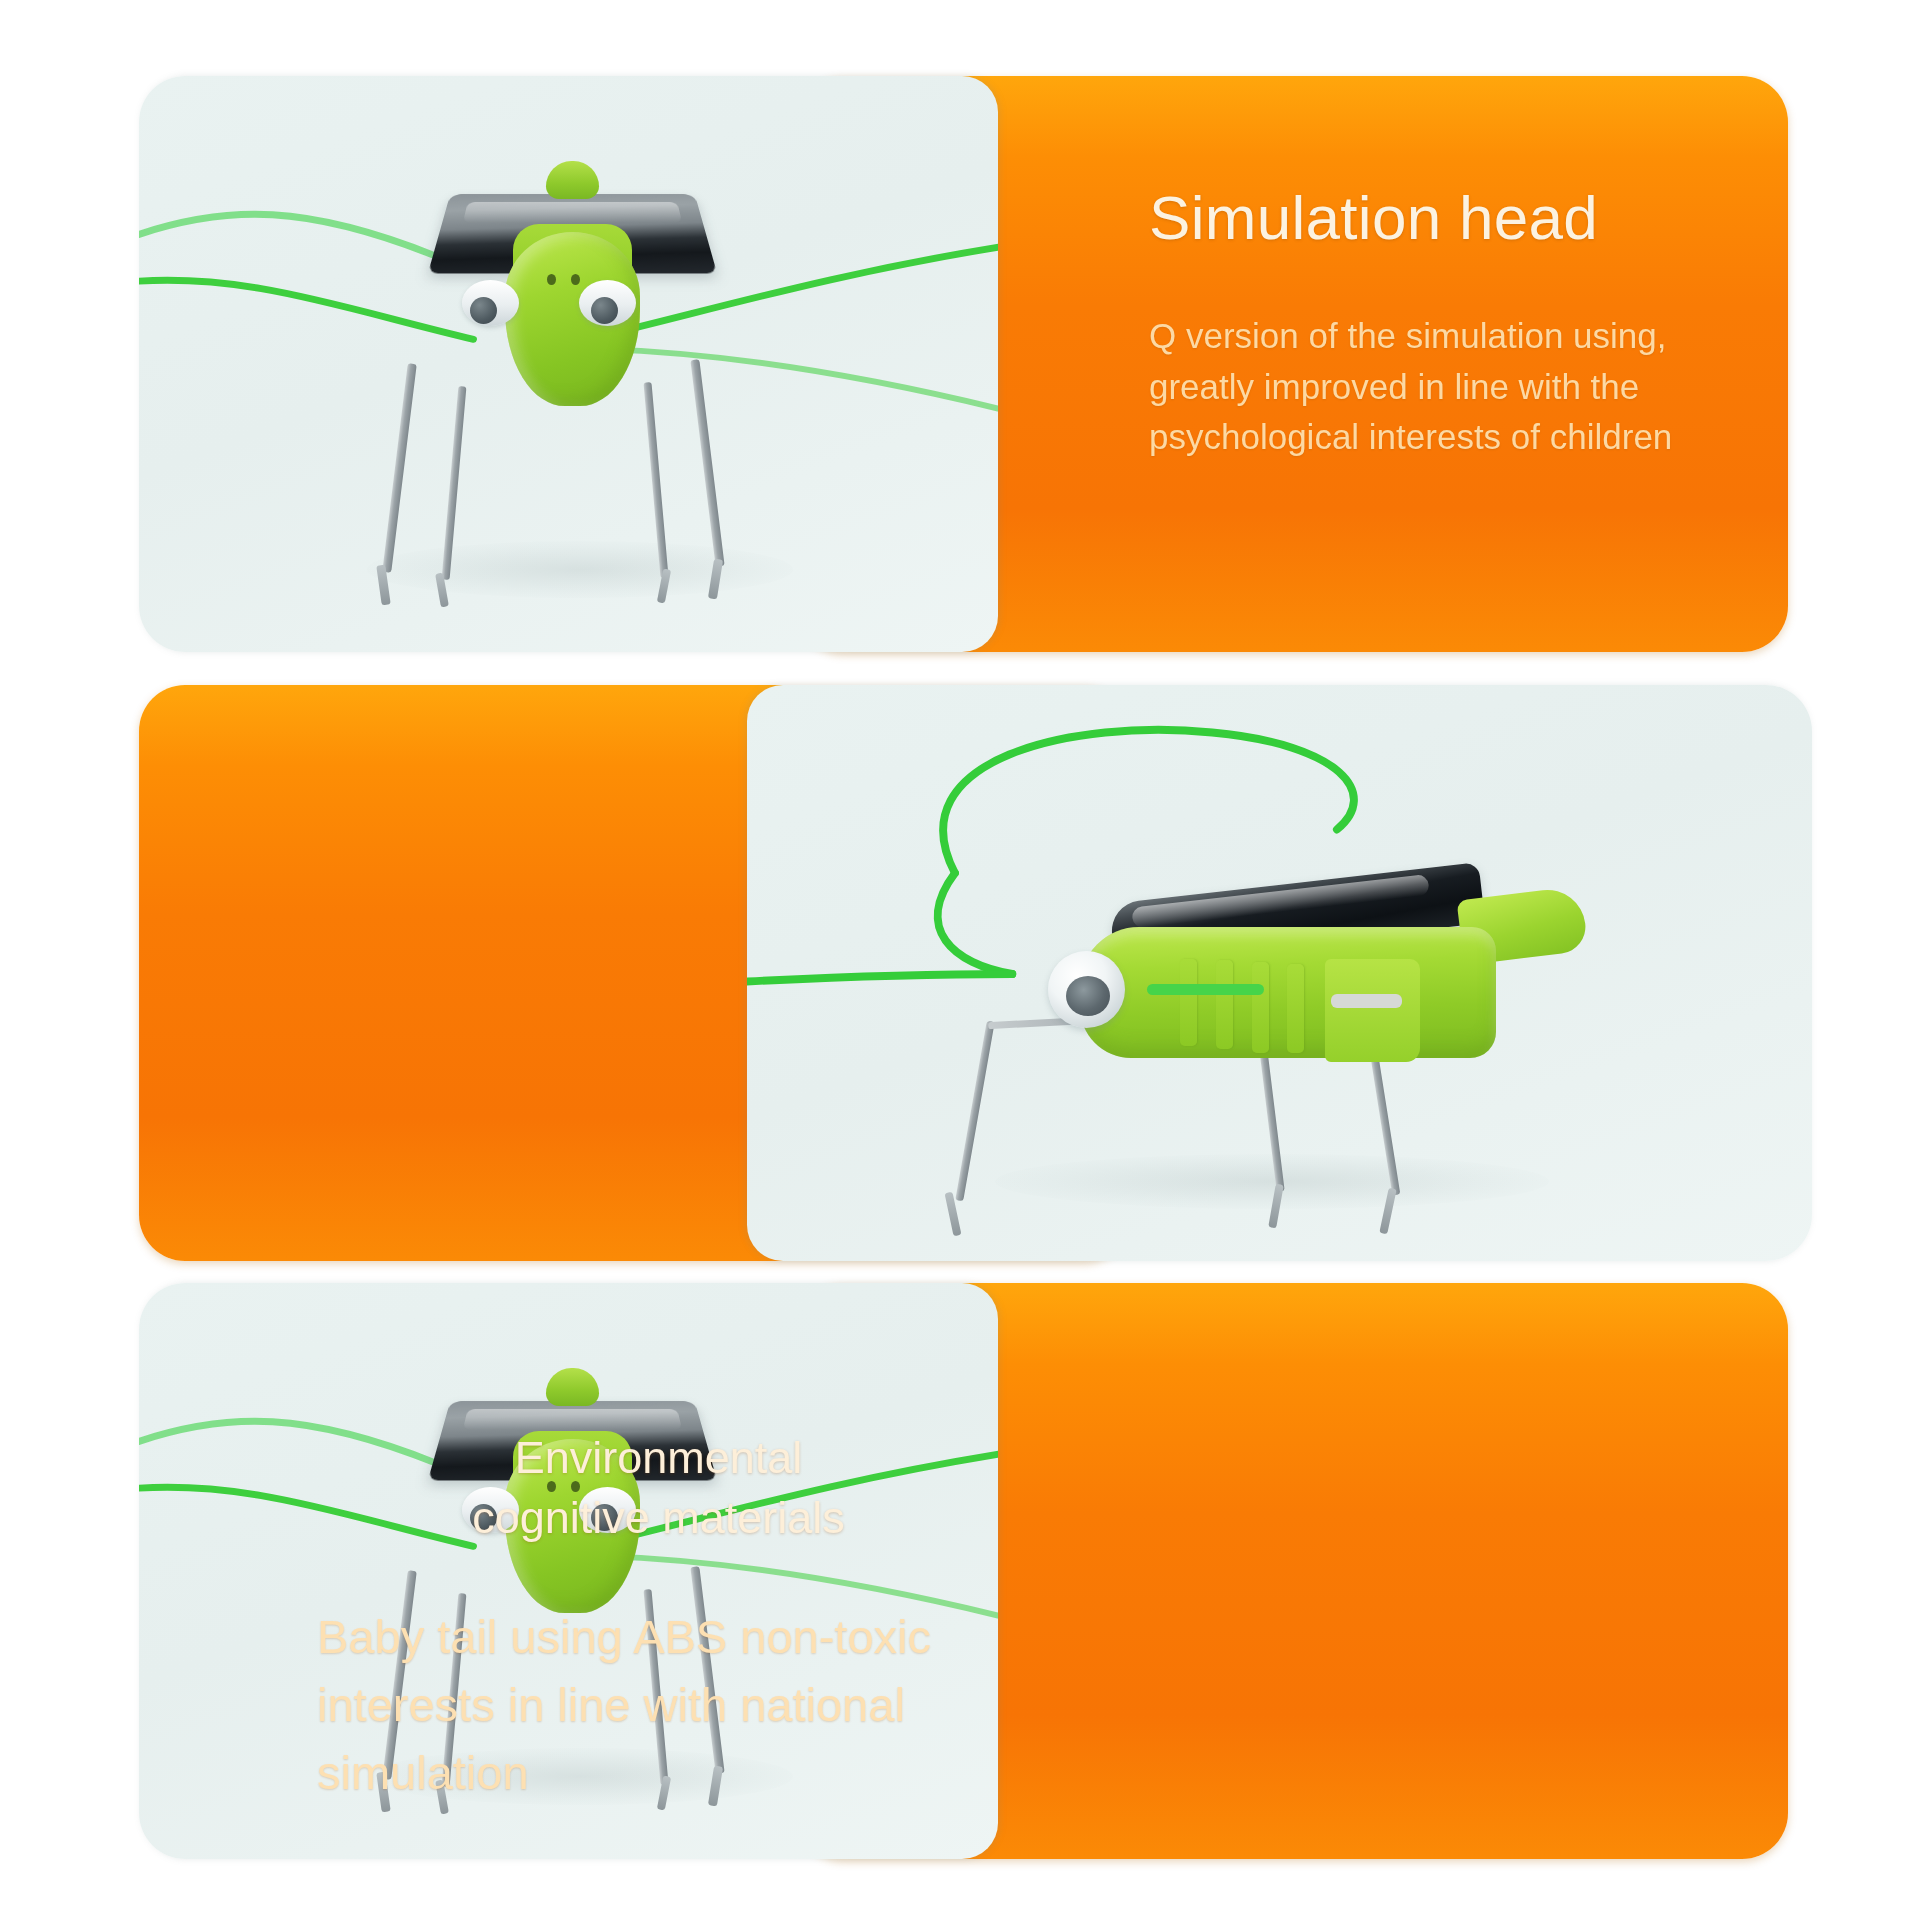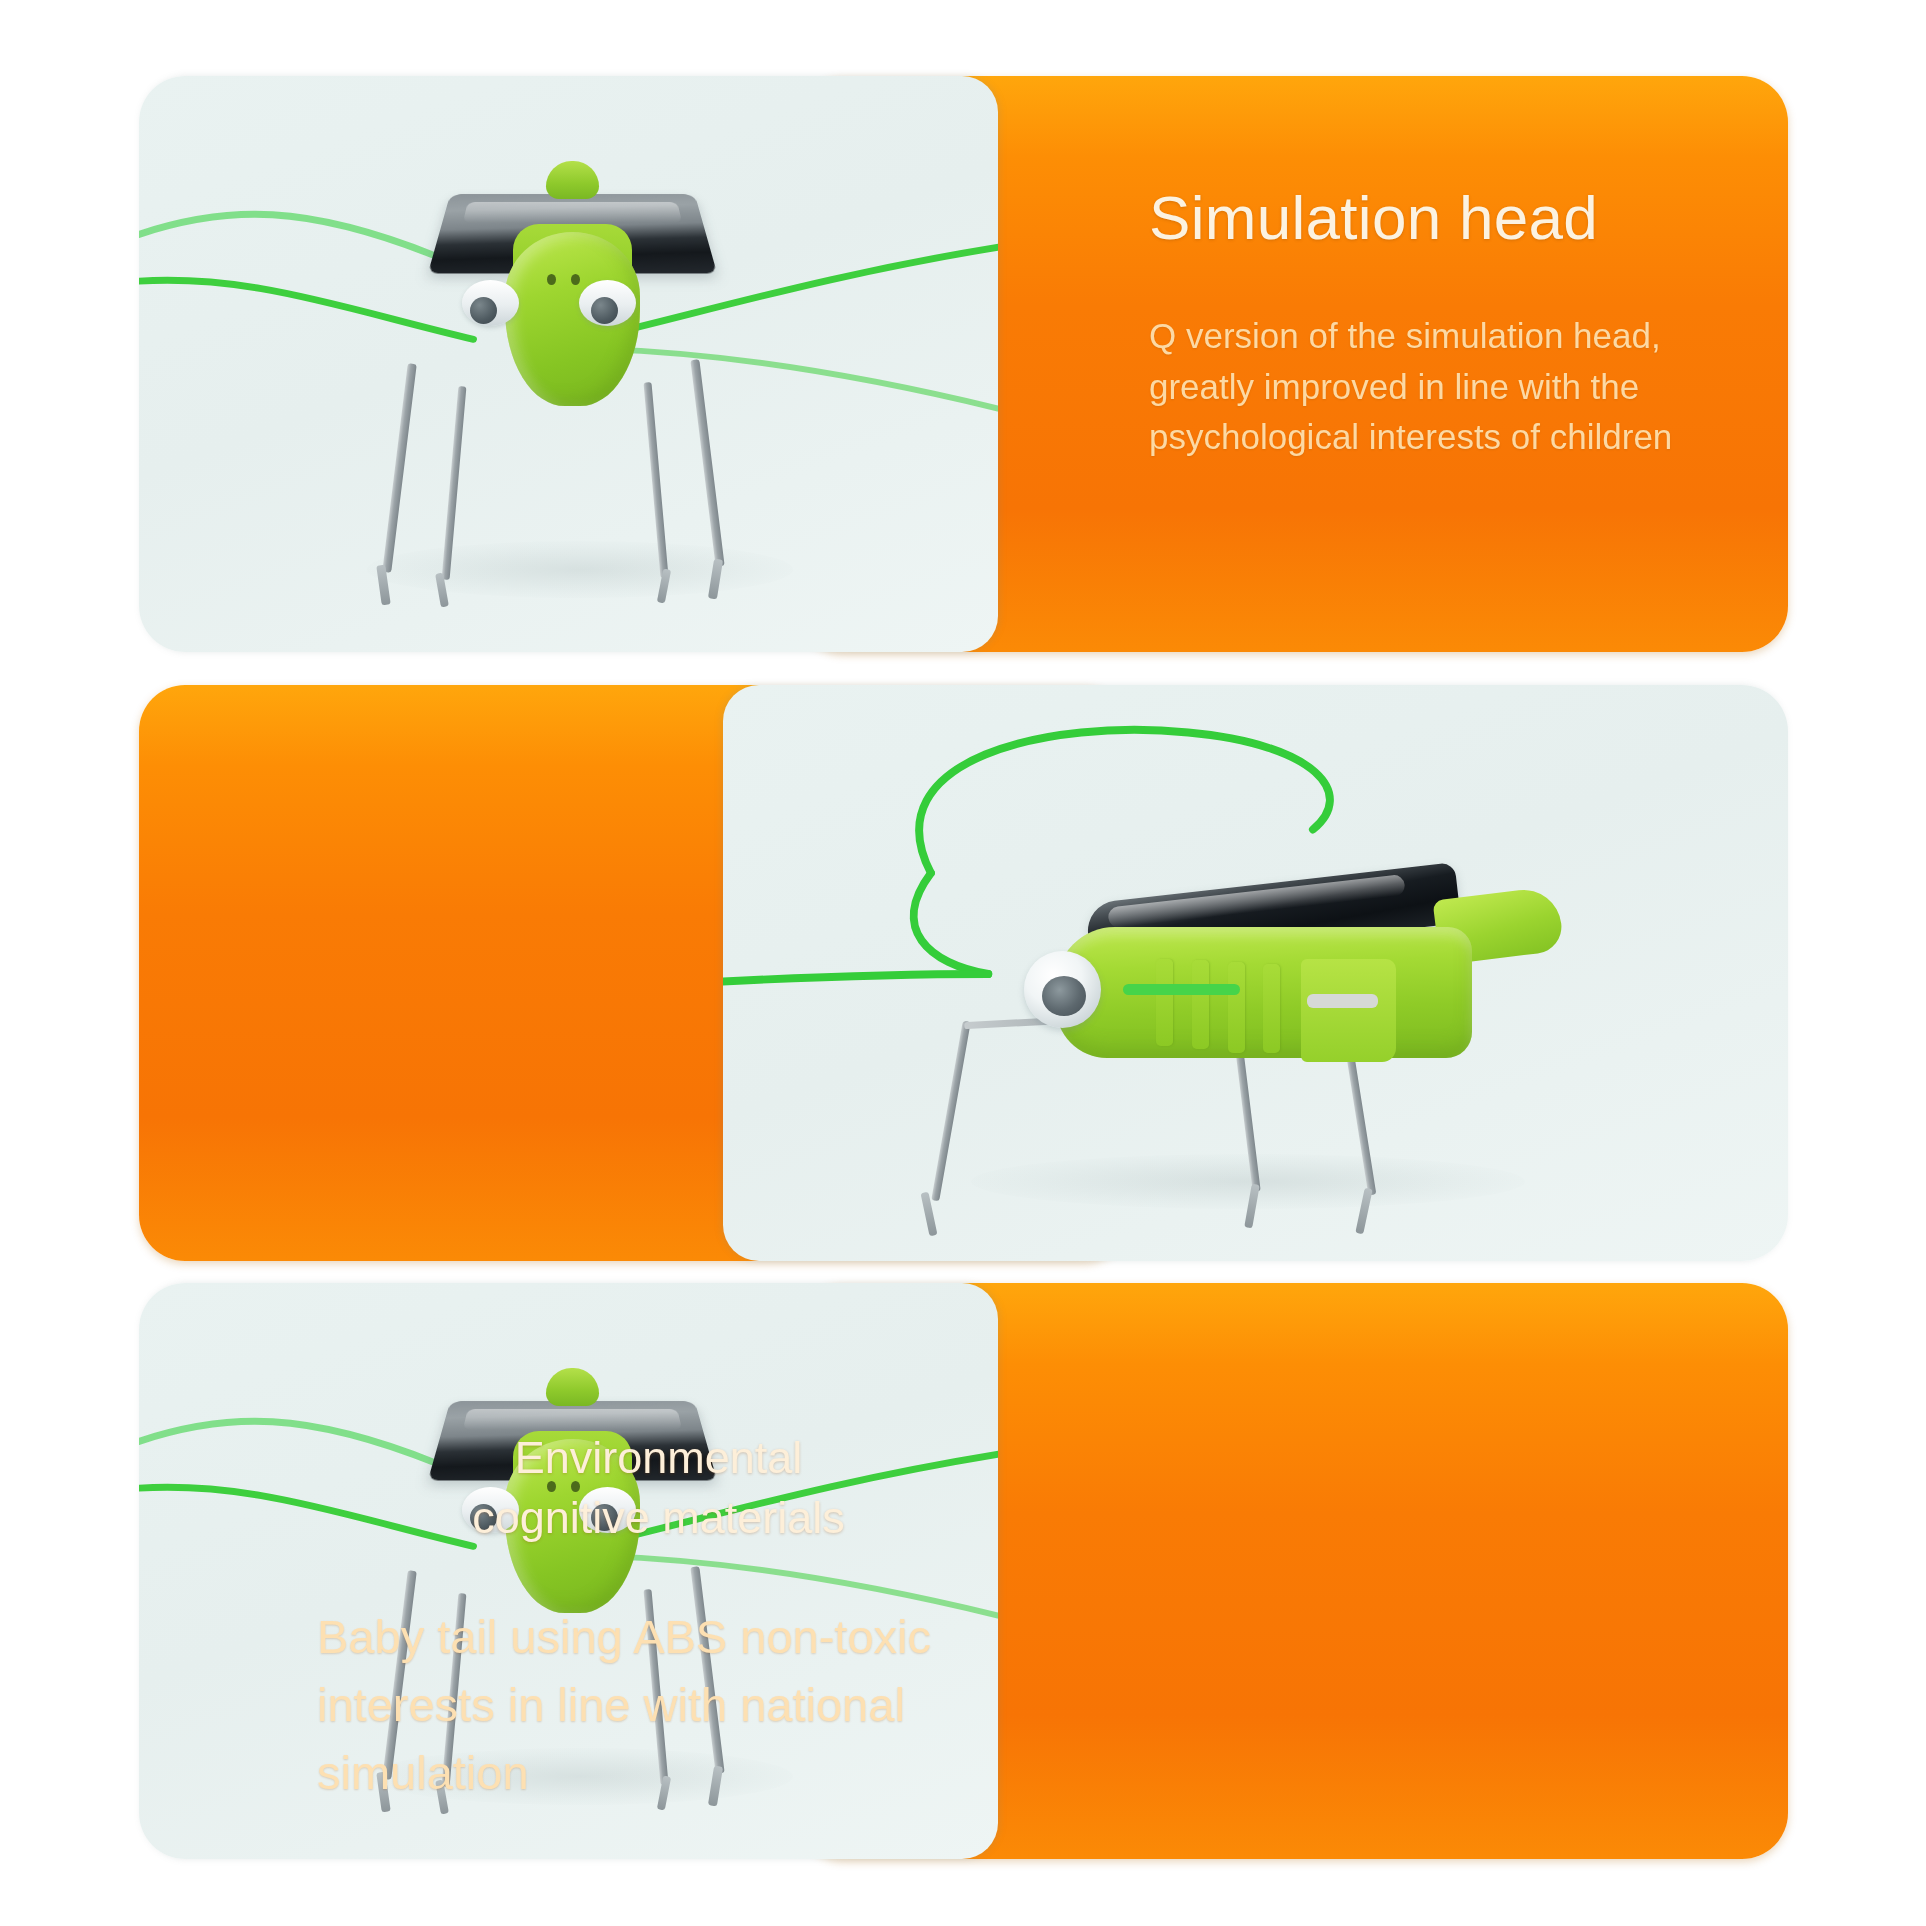--- a/index.html
+++ b/index.html
@@ -25,21 +25,21 @@
 
   
   .panel {
     position: absolute;
     left: 139px;
     width: 1649px;
     border-radius: 46px;
     overflow: visible;
   }
   .panel-1 { top: 72px;   height: 576px; }
-  .panel-2 { top: 681px;  height: 576px; }
+  .panel-2 { top: 681px;  height: 576px; padding-left: 24px; }
   .panel-3 { top: 1279px; height: 576px; }
 
   
   .orange-slab {
     position: absolute;
     top: 0;
     height: 100%;
     background: linear-gradient(180deg, #FFA60C 0%, #FD8E05 14%, #F97B05 40%, #F77405 75%, #FB8A06 100%);
     box-shadow: 0 3px 9px rgba(180,110,20,0.28);
   }
@@ -316,21 +316,21 @@
           <div class="leg-foot" style="left:83px; top:440px; width:8px; height:34px; transform:rotate(-10deg);"></div>
           <div class="leg" style="left:297px; top:249px; width:8px; height:196px; transform:rotate(-5deg);"></div>
           <div class="leg-foot" style="left:305px; top:436px; width:8px; height:34px; transform:rotate(11deg);"></div>
         </div>
       </div>
     </div>
 
     <div class="textblock tb-p1">
       <h2 class="head-xl">Simulation head</h2>
       <div class="gap-xs"></div>
-      <p class="body-txt">Q version of the simulation head,</p>
+      <p class="body-txt">Q version of the simulation using,</p>
       <p class="body-txt">greatly improved in line with the</p>
       <p class="body-txt">psychological interests of children</p>
     </div>
   </div>
 
   <div class="panel panel-2">
 
     <div class="orange-slab slab-left"></div>
 
     <div class="photo-plate plate-right">

